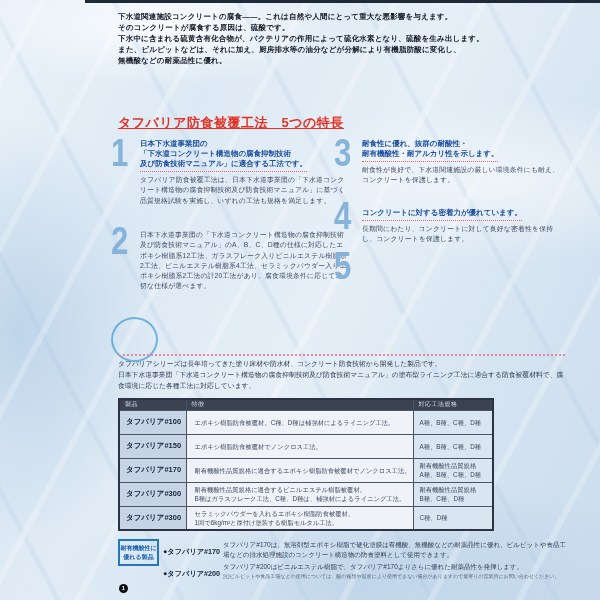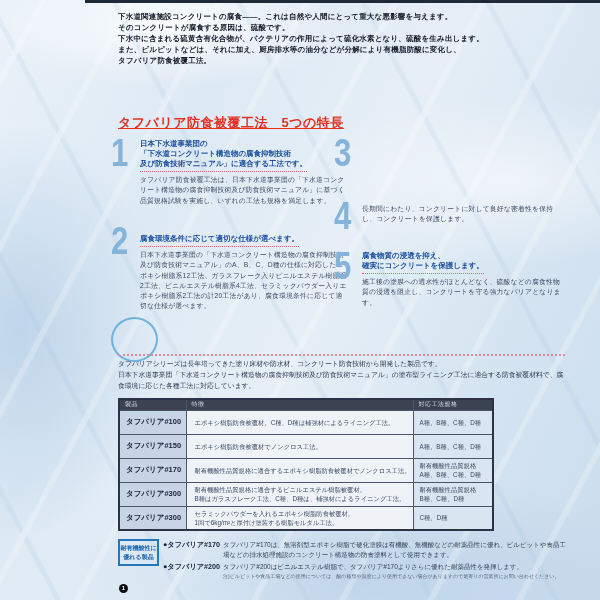--- a/index.html
+++ b/index.html
@@ -46,71 +46,71 @@
   .spec-table th, .spec-table td { border:1px solid #4a5568; vertical-align:middle; }
   .spec-table thead th { height:11px; background:#3b4252; color:#d8dee8; font-size:6px; font-weight:normal; text-align:left; padding:0 0 0 5px; letter-spacing:.5px; }
   .spec-table td { height:24px;margin-left:8px; }
   td.prod { background:#c7d4e6; font-size:7.5px; font-weight:bold; color:#17233b; padding-left:6px; }
   td.feat { background:#eff3f8; font-size:6.3px; color:#3c4860; padding-left:8px; line-height:9px; white-space:pre-line; }
   td.spec { background:#d9e5f0; font-size:6.3px; color:#3c4860; padding-left:6px; line-height:9px; white-space:pre-line; }
 
   
   .foot-box { position:absolute; left:118px; top:539px; width:41px; height:27px; border:2px solid #2477b8; text-align:center; padding-top:3px; }
   .foot-box div { font-size:6px; line-height:9px; font-weight:bold; color:#1a64b0; }
-  .fn-label { position:absolute; left:163px; width:58px; font-size:7.2px; font-weight:bold; color:#16213a; }
+  .fn-label { position:absolute; left:163px; width:58px; font-size:7.2px; font-weight:bold; color:#16213a;margin-top:7px; }
   .fn-text  { position:absolute; left:223px; width:344px; font-size:6.5px; line-height:9.8px; color:#333f58; }
   .fn-note  { position:absolute; left:223px; width:344px; font-size:5px; color:#5a6478; }
 
   .page-badge { position:absolute; left:119px; top:584px; width:9px; height:9px; border-radius:50%; background:#0d0d12; color:#fff;
                 font-size:6px; line-height:9px; text-align:center; font-weight:bold; }
 </style>
 </head>
 <body>
 
 <div class="page">
   <div class="water-streaks"></div>
   <div class="topbar"></div>
 
   <div class="intro">
     <div>下水道関連施設コンクリートの腐食――。これは自然や人間にとって重大な悪影響を与えます。</div>
     <div>そのコンクリートが腐食する原因は、硫酸です。</div>
     <div>下水中に含まれる硫黄含有化合物が、バクテリアの作用によって硫化水素となり、硫酸を生み出します。</div>
     <div>また、ビルピットなどは、それに加え、厨房排水等の油分などが分解により有機脂肪酸に変化し、</div>
-    <div>タフバリア防食被覆工法。</div>
+    <div>無機酸などの耐薬品性に優れ。</div>
   </div>
 
   <div class="features-title">タフバリア防食被覆工法　5つの特長</div>
 
   <div class="feat-num" style="left:111px; top:136px;">1</div>
   <div class="feat-text" style="left:140px; top:139px; width:206px;font-family:Liberation Mono, monospace;">
     <span class="feat-head">日本下水道事業団の
 「下水道コンクリート構造物の腐食抑制技術
 及び防食技術マニュアル」に適合する工法です。</span>
     <div class="feat-body">タフバリア防食被覆工法は、日本下水道事業団の「下水道コンクリート構造物の腐食抑制技術及び防食技術マニュアル」に基づく品質規格試験を実施し、いずれの工法も規格を満足します。</div>
   </div>
 
   <div class="feat-num" style="left:111px; top:224px;">2</div>
   <div class="feat-text" style="left:140px; top:227px; width:208px;">
-    <span class="feat-head">腐食環境条件に応じて適切な仕様が選べます。</span>
     <div class="feat-body">日本下水道事業団の「下水道コンクリート構造物の腐食抑制技術及び防食技術マニュアル」のA、B、C、D種の仕様に対応したエポキシ樹脂系12工法、ガラスフレーク入りビニルエステル樹脂系2工法、ビニルエステル樹脂系4工法、セラミックパウダー入りエポキシ樹脂系2工法の計20工法があり、腐食環境条件に応じて適切な仕様が選べます。</div>
   </div>
 
   <div class="feat-num" style="left:334px; top:136px;">3</div>
+  <div class="feat-text" style="left:362px; top:139px; width:204px;">
+    <span class="feat-head">耐食性に優れ、抜群の耐酸性・
+耐有機酸性・耐アルカリ性を示します。</span>
+    <div class="feat-body">耐食性が良好で、下水道関連施設の厳しい環境条件にも耐え、コンクリートを保護します。</div>
+  </div>
 
   <div class="feat-num" style="left:334px; top:199px;">4</div>
   <div class="feat-text" style="left:362px; top:201px; width:204px;">
+    <span class="feat-head">コンクリートに対する密着力が優れています。</span>
     <div class="feat-body">長期間にわたり、コンクリートに対して良好な密着性を保持し、コンクリートを保護します。</div>
   </div>
 
   <div class="feat-num" style="left:334px; top:249px;">5</div>
-  <div class="feat-text" style="left:362px; top:251px; width:204px;">
-    <span class="feat-head">腐食物質の浸透を抑え、
-確実にコンクリートを保護します。</span>
-    <div class="feat-body">施工後の塗膜への透水性がほとんどなく、硫酸などの腐食性物質の浸透を阻止し、コンクリートを守る強力なバリアとなります。</div>
-  </div>
 
   <div class="circle-deco"></div>
   <div class="corr-rule"></div>
   <div class="corr-body">
     <div>タフバリアシリーズは長年培ってきた塗り床材や防水材、コンクリート防食技術から開発した製品です。</div>
     <div>日本下水道事業団「下水道コンクリート構造物の腐食抑制技術及び防食技術マニュアル」の塗布型ライニング工法に適合する防食被覆材料で、腐食環境に応じた各種工法に対応しています。</div>
   </div>
 
   <table class="spec-table">
     <colgroup>

